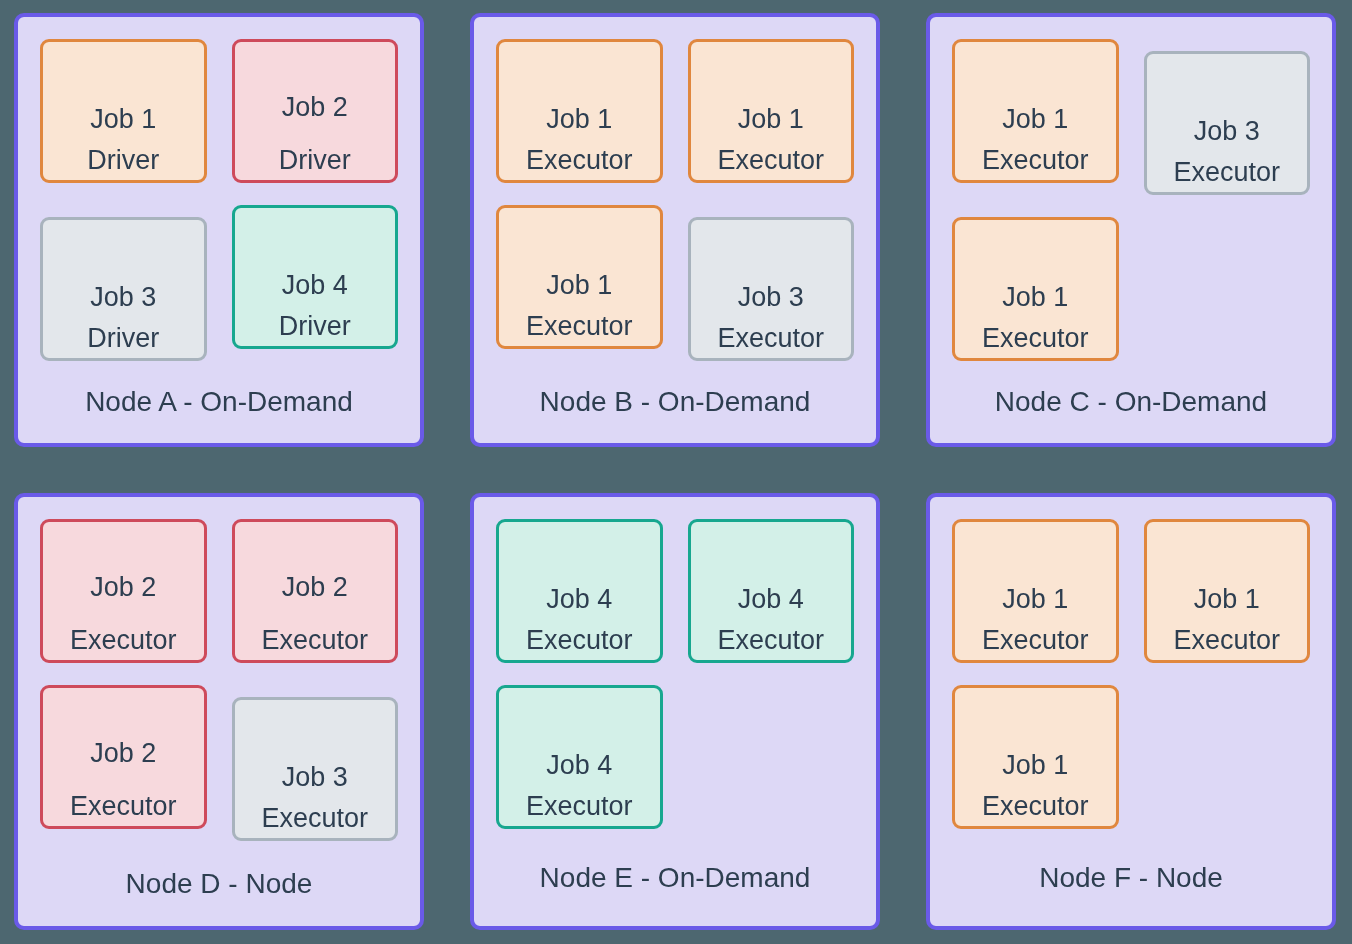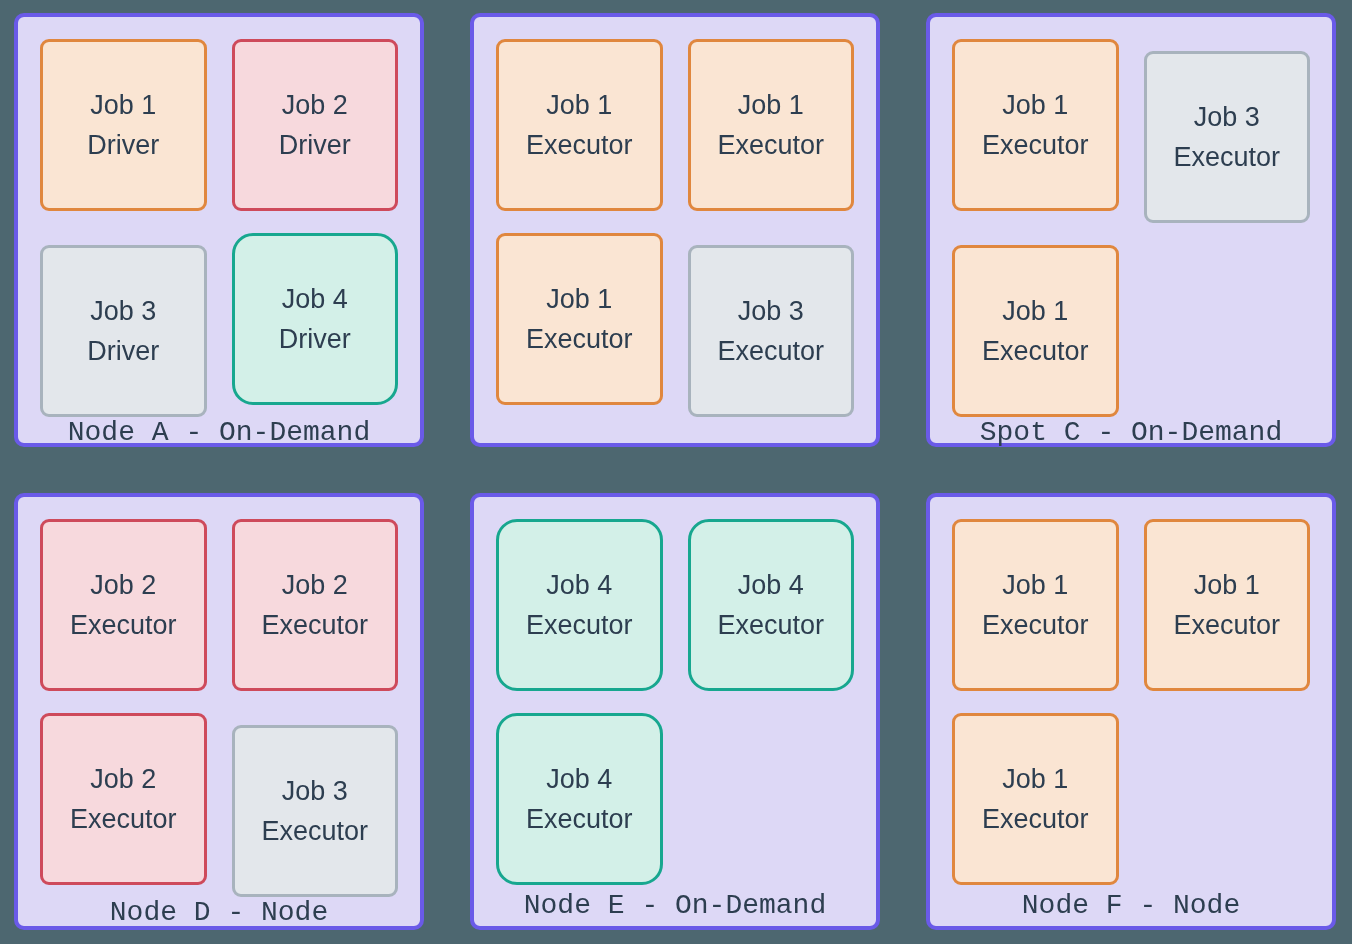--- a/index.html
+++ b/index.html
@@ -27,47 +27,46 @@
     display:flex;
     flex-direction:column;
   }
   .jobs{
     display:grid;
     grid-template-columns:repeat(2,1fr);
     gap:22px 25px;
   }
   .job{
     box-sizing:border-box;
-    height:172px;
+    height:144px;
     border:3px solid #999;
     border-radius:9px;
     background:#eee;
     display:flex;
     flex-direction:column;
     align-items:center;
-    justify-content:center;
+    justify-content:flex-end;
     font-size:27px;
     line-height:1.5;
     font-weight:500;
     text-align:center;
   }
   .job[data-type="job1"]{border-color:var(--job1-b);background:var(--job1-f);}
-  .job[data-type="job2"]{border-color:var(--job2-b);background:var(--job2-f);}
+  .job[data-type="job2"]{border-color:var(--job2-b);background:var(--job2-f);gap:12px;}
   .job[data-type="job3"]{border-color:var(--job3-b);background:var(--job3-f);margin-top:12px;}
-  .job[data-type="job4"]{border-color:var(--job4-b);background:var(--job4-f);border-radius:21px;}
+  .job[data-type="job4"]{border-color:var(--job4-b);background:var(--job4-f);}
   .label-wrap{
     flex:1;
     display:flex;
     align-items:center;
     justify-content:center;
   }
   .node-label{
     font-size:28px;
     font-weight:500;
-    font-family:Liberation Mono, monospace;
   }
 </style>
 </head>
 <body>
 
 <div class="grid">
 
   <div class="node">
     <div class="jobs">
       <div class="job" data-type="job1">
@@ -104,39 +103,42 @@
       </div>
       <div class="job" data-type="job1">
         <span>Job 1</span>
         <span>Executor</span>
       </div>
       <div class="job" data-type="job3">
         <span>Job 3</span>
         <span>Executor</span>
       </div>
     </div>
-  </div>
-
-  <div class="node">
-    <div class="jobs">
-      <div class="job" data-type="job1">
-        <span>Job 1</span>
-        <span>Executor</span>
-      </div>
-      <div class="job" data-type="job3">
-        <span>Job 3</span>
-        <span>Executor</span>
-      </div>
-      <div class="job" data-type="job1">
-        <span>Job 1</span>
-        <span>Executor</span>
-      </div>
-    </div>
-    <div class="label-wrap">
-      <div class="node-label">Spot C - On-Demand</div>
+    <div class="label-wrap">
+      <div class="node-label">Node B - On-Demand</div>
+    </div>
+  </div>
+
+  <div class="node">
+    <div class="jobs">
+      <div class="job" data-type="job1">
+        <span>Job 1</span>
+        <span>Executor</span>
+      </div>
+      <div class="job" data-type="job3">
+        <span>Job 3</span>
+        <span>Executor</span>
+      </div>
+      <div class="job" data-type="job1">
+        <span>Job 1</span>
+        <span>Executor</span>
+      </div>
+    </div>
+    <div class="label-wrap">
+      <div class="node-label">Node C - On-Demand</div>
     </div>
   </div>
 
   <div class="node">
     <div class="jobs">
       <div class="job" data-type="job2">
         <span>Job 2</span>
         <span>Executor</span>
       </div>
       <div class="job" data-type="job2">

